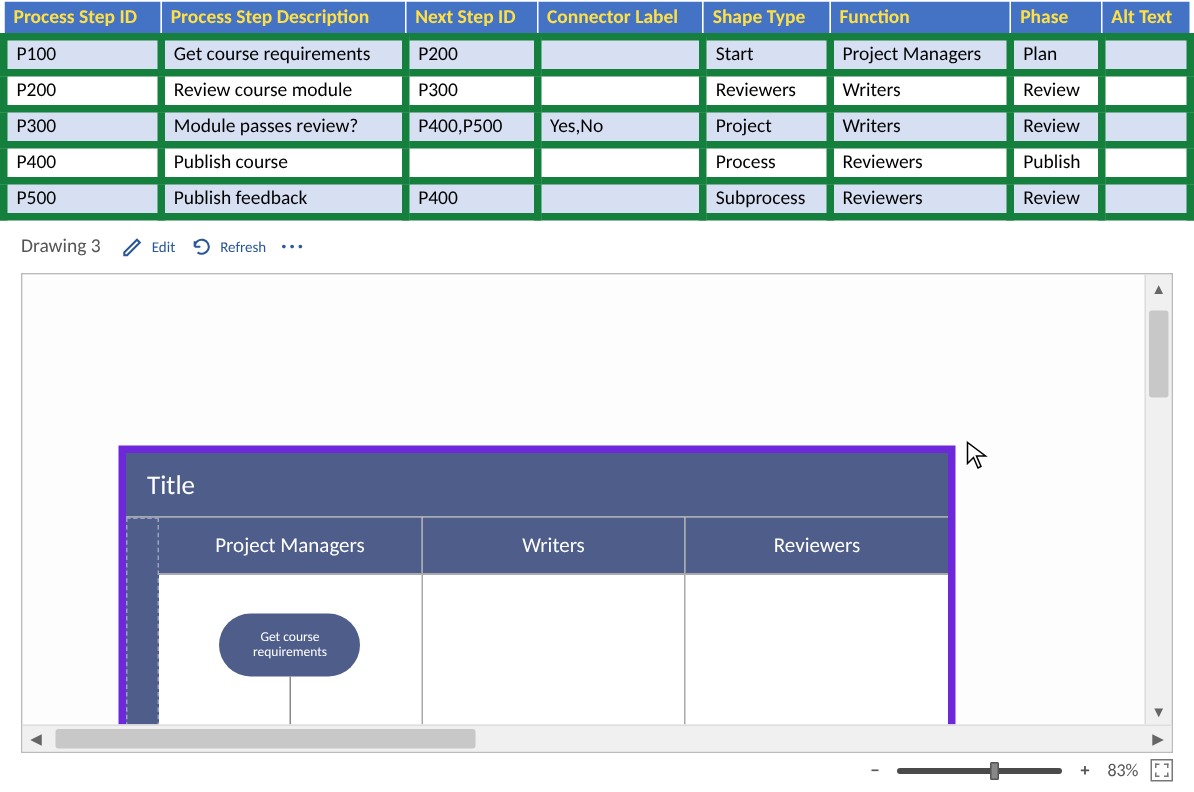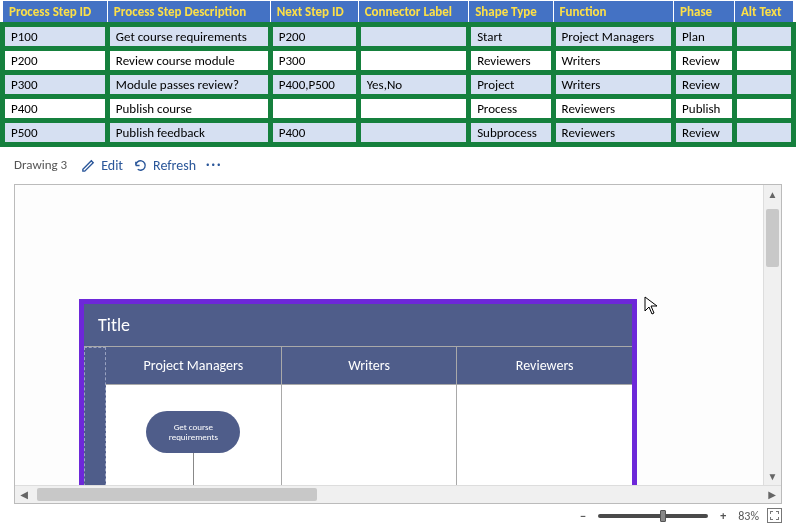--- a/index.html
+++ b/index.html
@@ -26,21 +26,21 @@
   .tbl tbody tr:nth-child(even) td { background: #ffffff; }
 
   
   .toolbar {
     display: flex; align-items: flex-start; gap: 10px;
     padding: 10px 14px; color: #333;
   }
   .toolbar .title { color: #555; margin-right: 4px; }
   .tool-btn {
     display: inline-flex; align-items: center; gap: 5px;
-    color: #2b579a; cursor: pointer; font-size: 14px;
+    color: #2b579a; cursor: pointer; font-size: 10px;
   }
   .tool-btn svg { width: 15px; height: 15px; stroke: #2b579a; fill: none; stroke-width: 1.5; }
   .dots { color: #2b579a; letter-spacing: 2px; font-weight: bold; cursor: pointer; }
 
   
   .pane-wrap {
     margin: 0 14px;
     border: 1px solid #bbb;
     height: 320px;
     position: relative;

